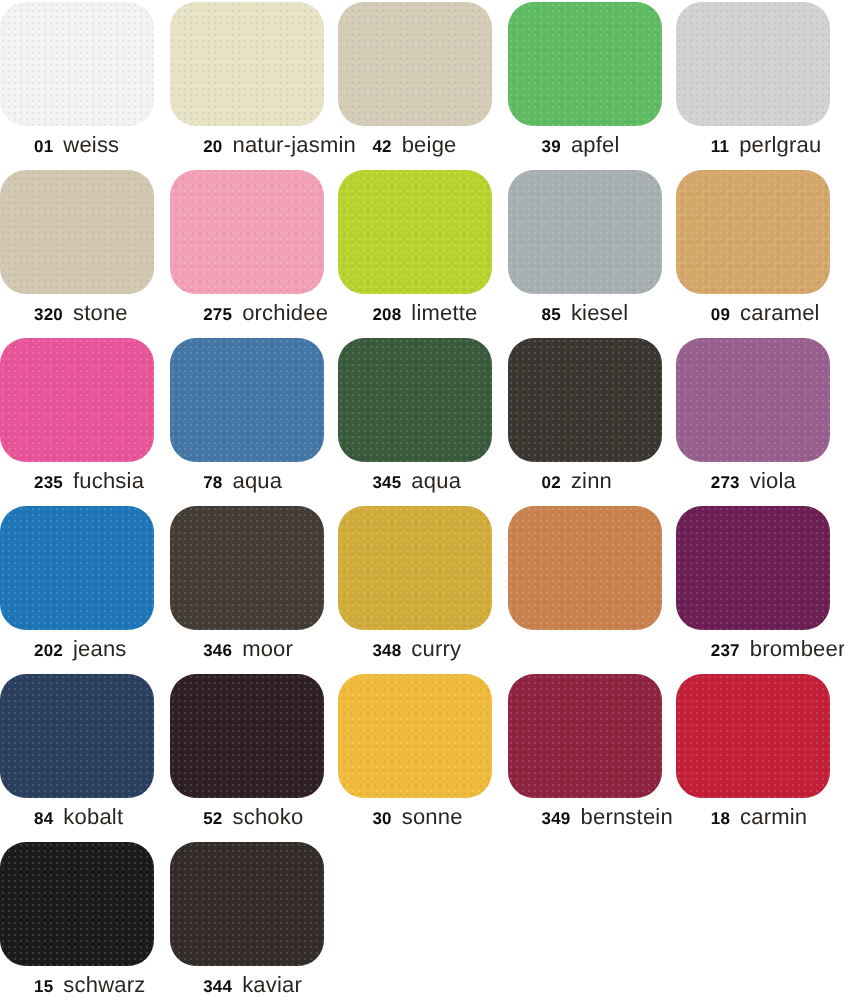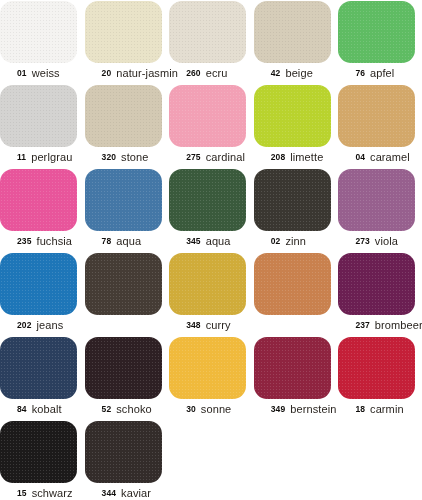--- a/index.html
+++ b/index.html
@@ -95,37 +95,30 @@
       </div>
     </div>
     <div class="swatch-cell">
       <div class="swatch-chip light" style="background: rgb(233, 227, 200);"></div>
       <div class="swatch-label">
         <span class="swatch-code">20</span>
         <span class="swatch-name">natur-jasmin</span>
       </div>
     </div>
     <div class="swatch-cell">
-      <div class="swatch-chip light" style="background: rgb(228, 222, 209);"></div>
-      <div class="swatch-label">
-        <span class="swatch-code">260</span>
-        <span class="swatch-name">ecru</span>
-      </div>
-    </div>
-    <div class="swatch-cell">
       <div class="swatch-chip light" style="background: rgb(214, 205, 185);"></div>
       <div class="swatch-label">
         <span class="swatch-code">42</span>
         <span class="swatch-name">beige</span>
       </div>
     </div>
     <div class="swatch-cell">
       <div class="swatch-chip" style="background: rgb(95, 188, 99);"></div>
       <div class="swatch-label">
-        <span class="swatch-code">76</span>
+        <span class="swatch-code">39</span>
         <span class="swatch-name">apfel</span>
       </div>
     </div>
     <div class="swatch-cell">
       <div class="swatch-chip light" style="background: rgb(212, 211, 209);"></div>
       <div class="swatch-label">
         <span class="swatch-code">11</span>
         <span class="swatch-name">perlgrau</span>
       </div>
     </div>
@@ -133,34 +126,41 @@
       <div class="swatch-chip light" style="background: rgb(211, 201, 179);"></div>
       <div class="swatch-label">
         <span class="swatch-code">320</span>
         <span class="swatch-name">stone</span>
       </div>
     </div>
     <div class="swatch-cell">
       <div class="swatch-chip" style="background: rgb(242, 160, 181);"></div>
       <div class="swatch-label">
         <span class="swatch-code">275</span>
-        <span class="swatch-name">cardinal</span>
+        <span class="swatch-name">orchidee</span>
       </div>
     </div>
     <div class="swatch-cell">
       <div class="swatch-chip" style="background: rgb(185, 211, 46);"></div>
       <div class="swatch-label">
         <span class="swatch-code">208</span>
         <span class="swatch-name">limette</span>
       </div>
     </div>
     <div class="swatch-cell">
+      <div class="swatch-chip" style="background: rgb(166, 176, 178);"></div>
+      <div class="swatch-label">
+        <span class="swatch-code">85</span>
+        <span class="swatch-name">kiesel</span>
+      </div>
+    </div>
+    <div class="swatch-cell">
       <div class="swatch-chip" style="background: rgb(211, 168, 106);"></div>
       <div class="swatch-label">
-        <span class="swatch-code">04</span>
+        <span class="swatch-code">09</span>
         <span class="swatch-name">caramel</span>
       </div>
     </div>
     <div class="swatch-cell">
       <div class="swatch-chip" style="background: rgb(232, 85, 155);"></div>
       <div class="swatch-label">
         <span class="swatch-code">235</span>
         <span class="swatch-name">fuchsia</span>
       </div>
     </div>
@@ -194,20 +194,24 @@
     </div>
     <div class="swatch-cell">
       <div class="swatch-chip" style="background: rgb(30, 118, 184);"></div>
       <div class="swatch-label">
         <span class="swatch-code">202</span>
         <span class="swatch-name">jeans</span>
       </div>
     </div>
     <div class="swatch-cell">
       <div class="swatch-chip" style="background: rgb(69, 60, 53);"></div>
+      <div class="swatch-label">
+        <span class="swatch-code">346</span>
+        <span class="swatch-name">moor</span>
+      </div>
     </div>
     <div class="swatch-cell">
       <div class="swatch-chip" style="background: rgb(208, 172, 58);"></div>
       <div class="swatch-label">
         <span class="swatch-code">348</span>
         <span class="swatch-name">curry</span>
       </div>
     </div>
     <div class="swatch-cell">
       <div class="swatch-chip" style="background: rgb(201, 129, 78);"></div>

